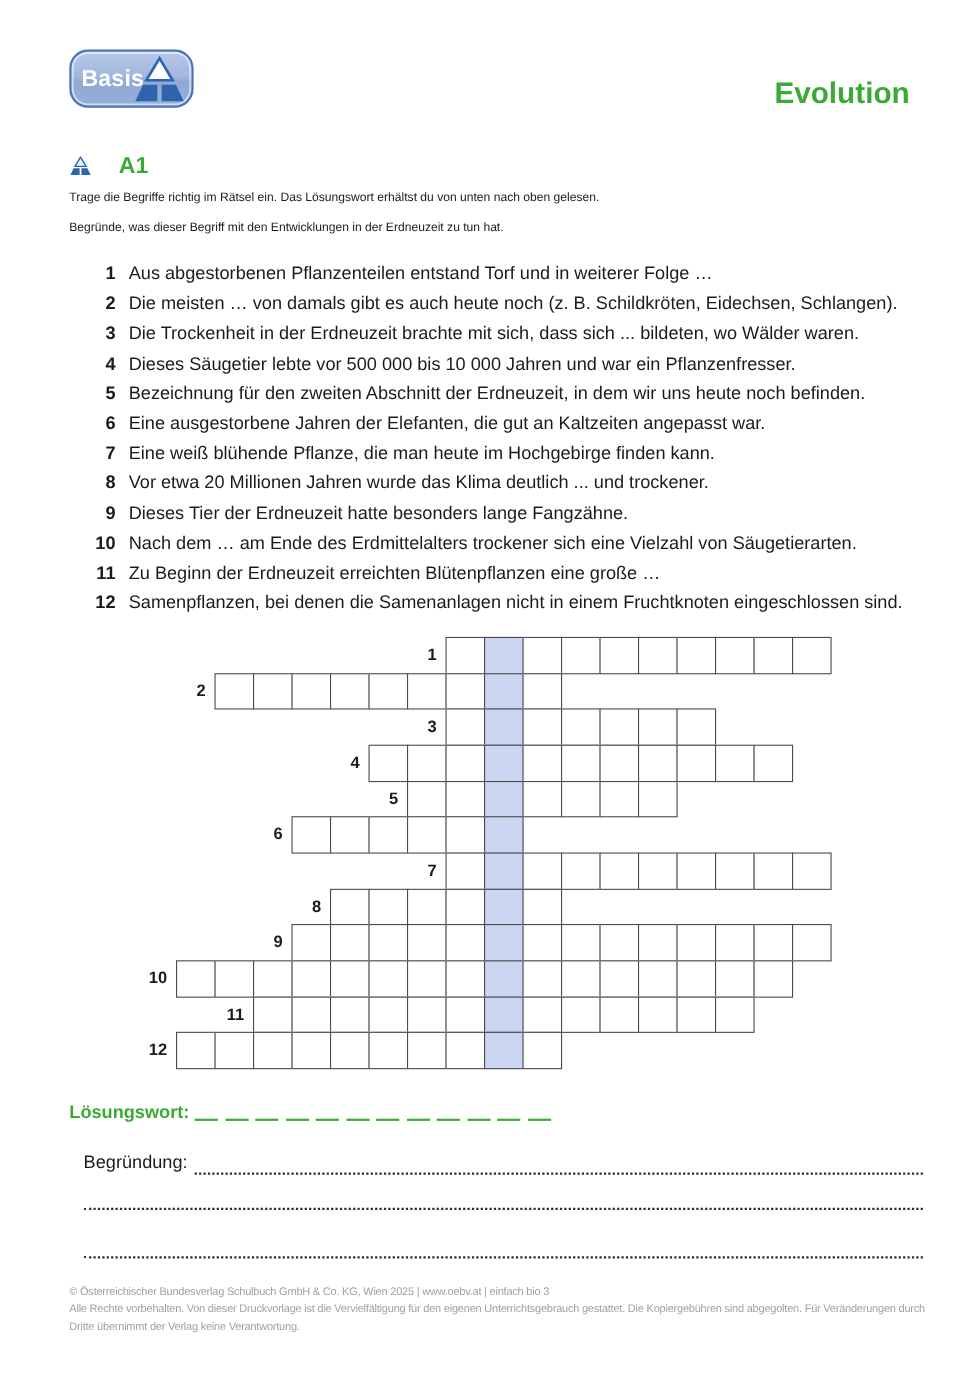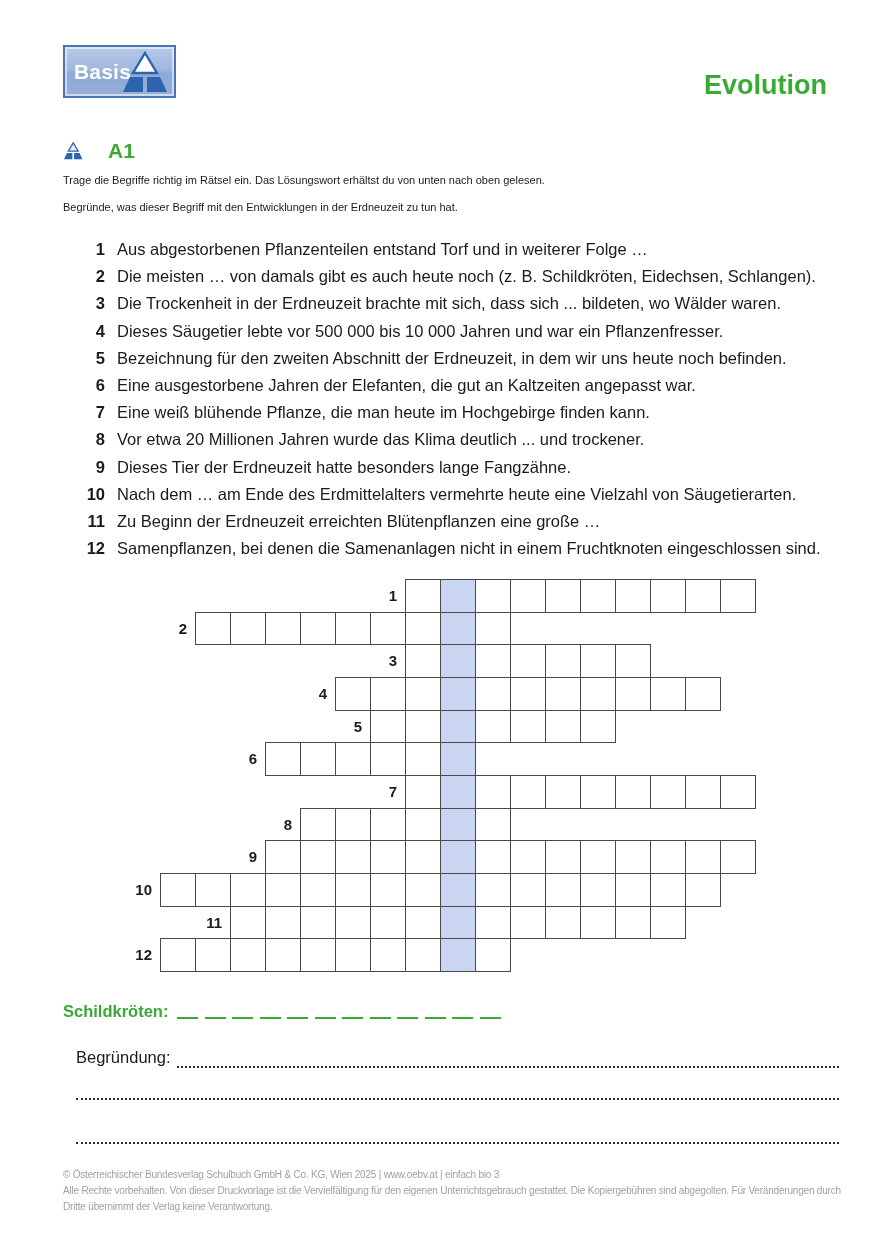--- a/index.html
+++ b/index.html
@@ -1,20 +1,20 @@
 <!DOCTYPE html>
 <html><head>
 <meta charset="utf-8">
 <style>
   html,body{margin:0;padding:0;background:#ffffff;}
   .page{position:relative;width:890px;height:1259px;background:#ffffff;overflow:hidden;
         font-family:"Liberation Sans",sans-serif;color:#1b1b1b;}
 
   
-  .logo{position:absolute;left:63px;top:45px;width:113px;height:53px;border-radius:0;
+  .logo{position:absolute;left:63px;top:45px;width:113px;height:53px;border-radius:17px;
         border:2px solid #4a74ba;box-sizing:border-box;
         background:linear-gradient(#b6c8e8 0%,#a3b8df 45%,#8ea9d6 55%,#97afd9 100%);
         box-shadow:inset 0 0 0 2px rgba(255,255,255,.55);
         display:flex;align-items:center;}
   .logo-text{color:#ffffff;font-weight:bold;font-size:21px;margin-left:9px;letter-spacing:.2px;}
   .logo-pyr{position:absolute;right:6px;top:4px;}
   .page-title{position:absolute;top:70px;right:63px;font-size:27px;font-weight:bold;color:#3aaa35;}
 
   
   .task-head{position:absolute;left:63px;top:139px;display:flex;align-items:center;gap:25px;}
@@ -115,21 +115,21 @@
       <div class="clue-row">
         <span class="clue-num">8</span>
         <span class="clue-text">Vor etwa 20 Millionen Jahren wurde das Klima deutlich ... und trockener.</span>
       </div>
       <div class="clue-row">
         <span class="clue-num">9</span>
         <span class="clue-text">Dieses Tier der Erdneuzeit hatte besonders lange Fangzähne.</span>
       </div>
       <div class="clue-row">
         <span class="clue-num">10</span>
-        <span class="clue-text">Nach dem … am Ende des Erdmittelalters vermehrte heute eine Vielzahl von Säugetierarten.</span>
+        <span class="clue-text">Nach dem … am Ende des Erdmittelalters trockener sich eine Vielzahl von Säugetierarten.</span>
       </div>
       <div class="clue-row">
         <span class="clue-num">11</span>
         <span class="clue-text">Zu Beginn der Erdneuzeit erreichten Blütenpflanzen eine große …</span>
       </div>
       <div class="clue-row">
         <span class="clue-num">12</span>
         <span class="clue-text">Samenpflanzen, bei denen die Samenanlagen nicht in einem Fruchtknoten eingeschlossen sind.</span>
       </div>
     </div>
@@ -262,21 +262,21 @@
       <div class="cell" style="left: 105px; top: 359px; height: 34px;"></div>
       <div class="cell" style="left: 140px; top: 359px; height: 34px;"></div>
       <div class="cell" style="left: 175px; top: 359px; height: 34px;"></div>
       <div class="cell" style="left: 210px; top: 359px; height: 34px;"></div>
       <div class="cell" style="left: 245px; top: 359px; height: 34px;"></div>
       <div class="cell hl" style="left: 280px; top: 359px; height: 34px;"></div>
       <div class="cell" style="left: 315px; top: 359px; height: 34px;"></div>
     </div>
 
   <div class="solution">
-    <span class="solution-label">Schildkröten:</span>
+    <span class="solution-label">Lösungswort:</span>
     <span class="blanks">
         <span class="blank"></span>
         <span class="blank"></span>
         <span class="blank"></span>
         <span class="blank"></span>
         <span class="blank"></span>
         <span class="blank"></span>
         <span class="blank"></span>
         <span class="blank"></span>
         <span class="blank"></span>

